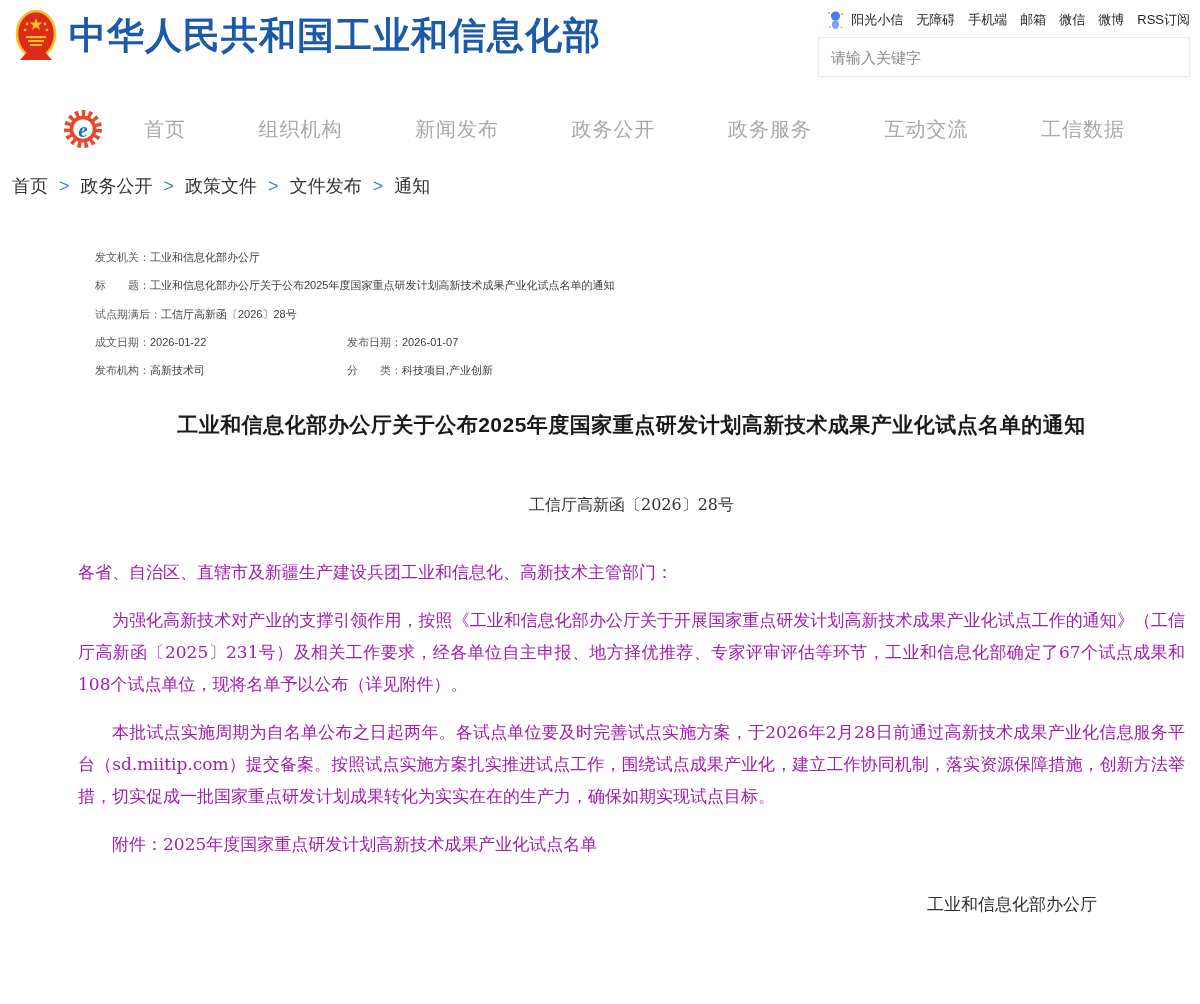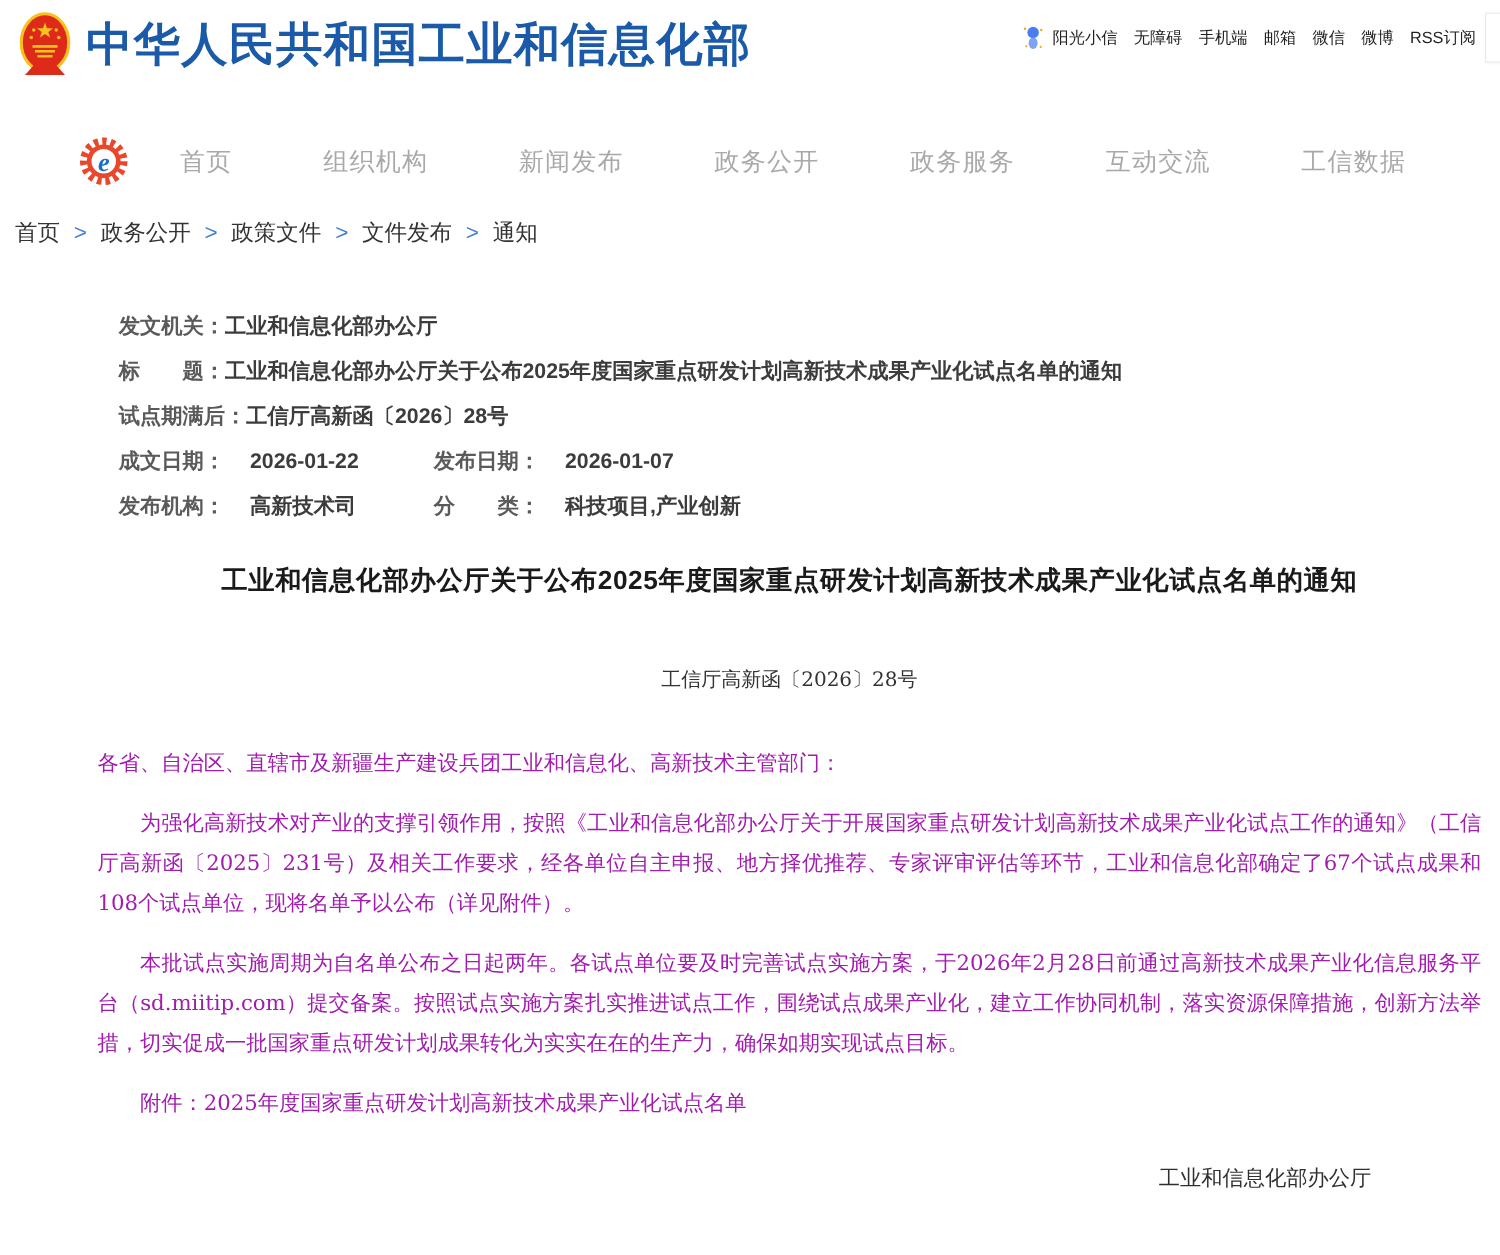--- a/index.html
+++ b/index.html
@@ -5,44 +5,44 @@
   * { margin: 0; padding: 0; box-sizing: border-box; }
   html,body { width: 1200px; background: #fff; font-family: "Liberation Sans", sans-serif; color:#333; }
 
   
   .header { display:flex; justify-content:space-between; align-items:flex-start; padding:8px 10px 6px 15px; height:90px; }
   .brand { display:flex; align-items:center; gap:12px; }
   .emblem { width:42px; height:56px; flex:0 0 auto; }
   .brand-text { display:flex; flex-direction:column; gap:2px; }
   .site-title { font-size:37px; font-weight:bold; color:#1a5aa8; letter-spacing:1px; line-height:1.1; }
   .site-subtitle { font-size:11.5px; font-weight:bold; color:#1a5aa8; }
-  .header-right { width:372px; display:flex; flex-direction:row; gap:7px; padding-top:2px; }
+  .header-right { width:372px; display:flex; flex-direction:column; gap:7px; padding-top:2px; }
   .top-links { display:flex; align-items:center; justify-content:flex-end; gap:13px; font-size:13px; color:#222; white-space:nowrap; }
   .top-links .lnk { cursor:pointer; }
   .mascot { width:17px; height:20px; margin-right:-6px; }
   .search-box { width:100%; }
   .search-input { width:100%; height:40px; border:1px solid #ebebeb; box-shadow:0 1px 2px rgba(0,0,0,.04); font-size:15px; padding:0 12px; color:#333; outline:none; font-family:"Liberation Sans",sans-serif; }
   .search-input::placeholder { color:#8a8a8a; }
 
   
   .nav { display:flex; align-items:center; padding:0 75px 0 62px; height:62px; margin-top:8px; }
   .nav-logo { width:42px; height:42px; margin-right:40px; }
   .nav-items { flex:1; display:flex; justify-content:space-between; align-items:center; }
   .nav-item { font-size:20px; color:#a9a9a9; cursor:pointer; letter-spacing:1px; }
 
   
   .breadcrumb { padding:14px 12px 10px 12px; font-size:18px; color:#333; }
   .breadcrumb .sep { color:#3d7fd0; margin:0 6px; }
   .crumb { cursor:pointer; }
 
   
   .content { padding:0 15px 0 78px; }
-  .meta { margin:42px 0 0 17px; font-size:17px; color:#4a4a4a;font-weight:bold; }
+  .meta { margin:42px 0 0 17px; font-size:11px; color:#4a4a4a; }
   .meta-row { display:flex; margin-bottom:14px; line-height:1.3; }
-  .meta-cell { display:flex;gap:20px; }
+  .meta-cell { display:flex; }
   .meta-cell.first { width:252px; flex:0 0 auto; }
   .meta-label { color:#5a5a5a; white-space:pre; }
   .meta-value { color:#3c3c3c; }
 
   
   .doc-title { margin-top:34px; text-align:center; font-size:21px; font-weight:bold; color:#1a1a1a; font-family:"Liberation Sans",sans-serif; letter-spacing:0.5px; }
   .doc-serif { font-family:"DejaVu Serif","Liberation Serif",serif; }
   .doc-number { text-align:center; margin-top:56px; font-size:16px; color:#333; }
   .doc-body { margin-top:40px; font-size:17px; line-height:32px; color:#a21caf; }
   .doc-body p { margin-bottom:16px; text-align:justify; }

